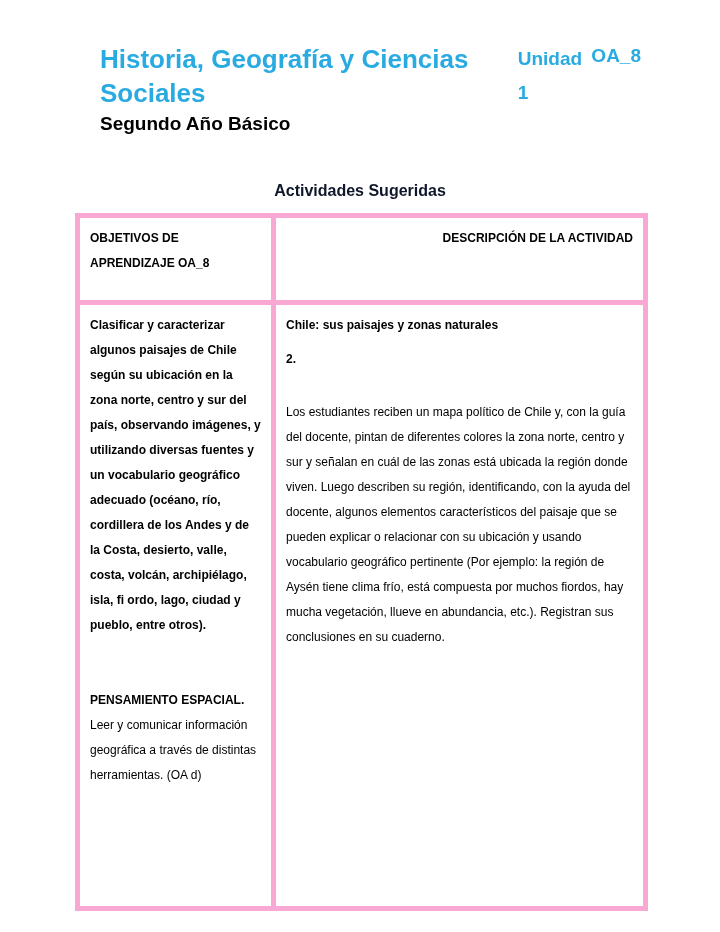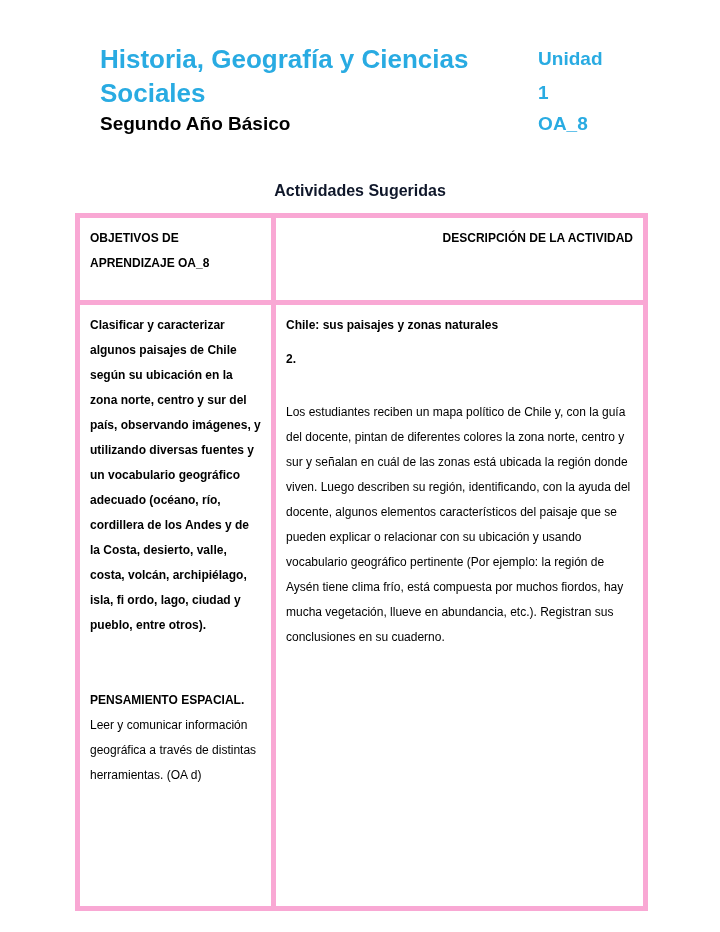--- a/index.html
+++ b/index.html
@@ -13,38 +13,38 @@
   .page {
     width: 720px;
     height: 932px;
     overflow: hidden;
     position: relative;
     background: #ffffff;
   }
   .doc-header {
     display: flex;
     justify-content: space-between;
-    padding: 42px 100px 0 100px;
+    padding: 42px 77px 0 100px;
   }
   .doc-header-left { width: 440px; }
   .doc-title {
     color: #29ABE2;
     font-weight: bold;
     font-size: 26px;
     line-height: 34px;
   }
   .doc-subtitle {
     color: #000000;
     font-weight: bold;
     font-size: 19px;
     line-height: 28px;
   }
   .doc-header-right {
     display: flex;
-    flex-direction: column;
+    flex-direction: row;
     justify-content: flex-end;
     text-align: left;
     padding-right: 2px;
   }
   .unit {
     color: #29ABE2;
     font-weight: bold;
     font-size: 19px;
     line-height: 34px;
   }

